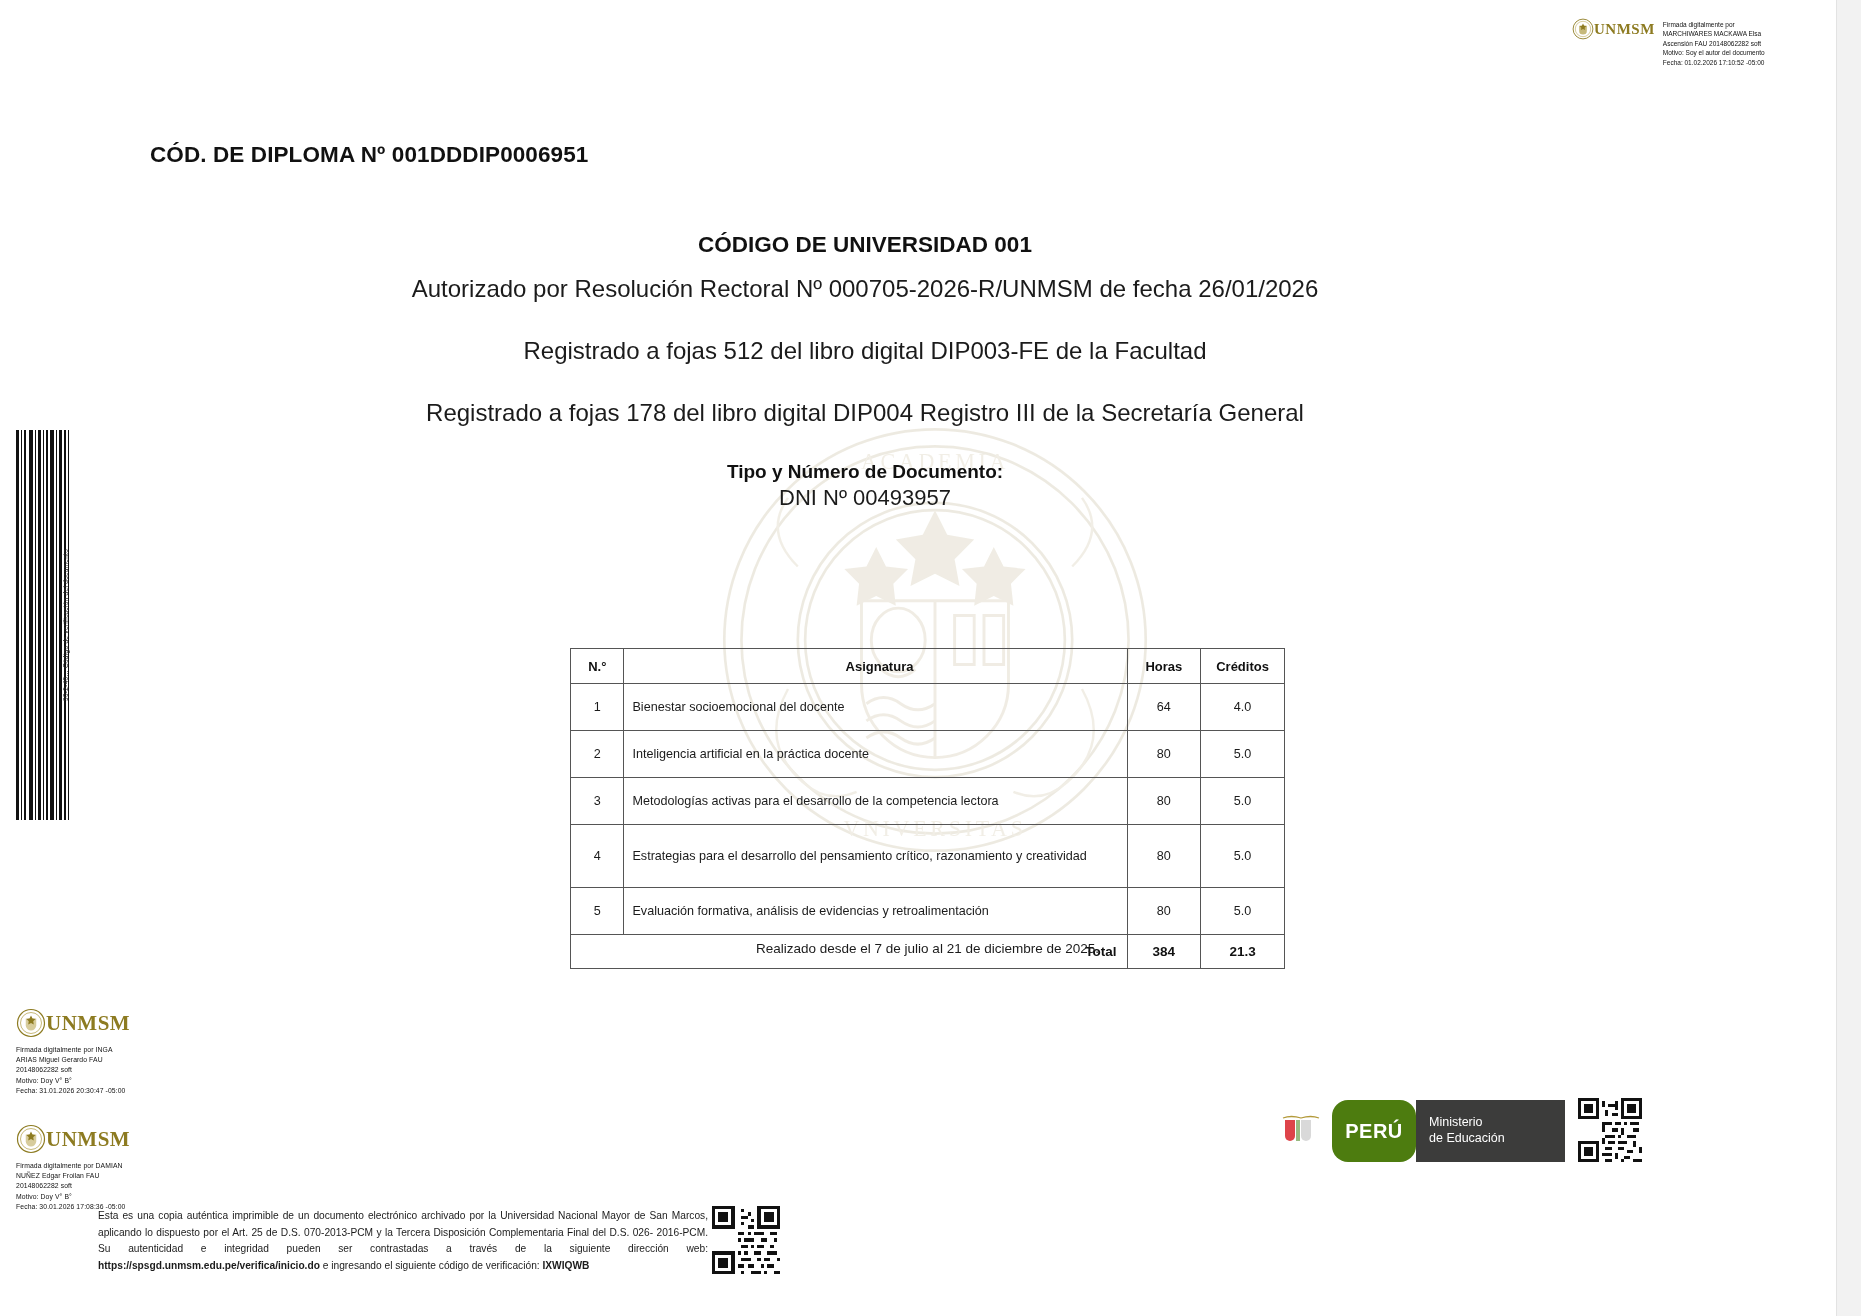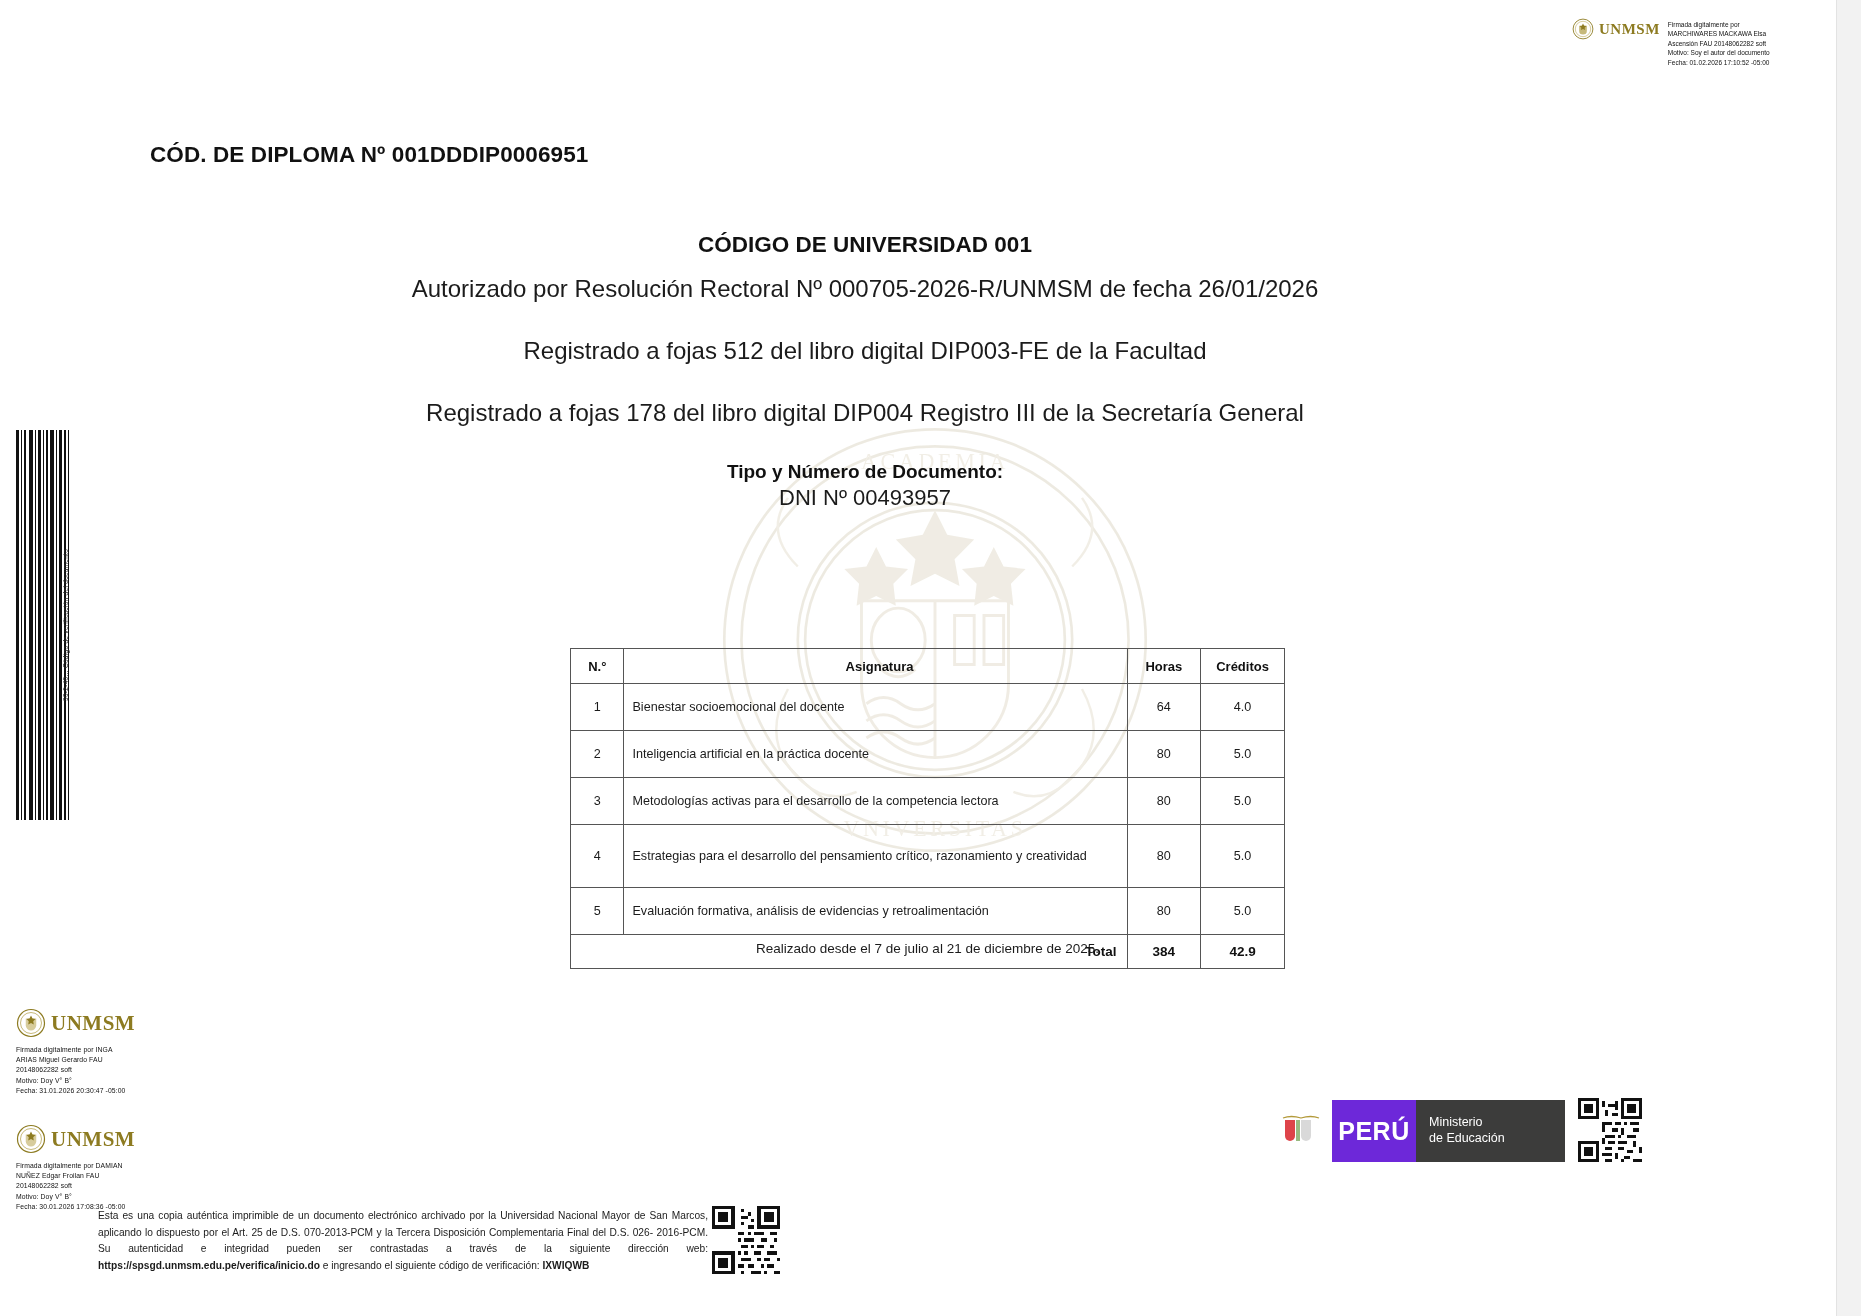--- a/index.html
+++ b/index.html
@@ -55,21 +55,20 @@
     width: 260px;
     height: 52px;
     display: flex;
     align-items: flex-start;
     gap: 8px;
     z-index: 4;
   }
   .unmsm-mark {
     display: flex;
     align-items: center;
-    gap: 5px;
   }
   .unmsm-mark .seal-ico { flex: 0 0 auto; }
   .unmsm-mark .unmsm-word {
     font-family: "Liberation Serif", serif;
     font-weight: bold;
     color: #8d7b21;
     letter-spacing: .5px;
   }
   #top-signature .unmsm-word { font-size: 15px; }
   #top-sig-text {
@@ -267,28 +266,29 @@
   }
   #ministry-bar .flag-cell {
     width: 62px;
     background: #ffffff;
     display: flex;
     align-items: center;
     justify-content: center;
   }
   #ministry-bar .peru-cell {
     width: 84px;
-    background: #6d28d9;
+    background: #4d7c0f;
     color: #ffffff;
     display: flex;
     align-items: center;
     justify-content: center;
     font-weight: bold;
-    font-size: 25px;
+    font-size: 20px;
     letter-spacing: .5px;
+    border-radius: 16px;
   }
   #ministry-bar .minedu-cell {
     flex: 1;
     background: #3c3c3b;
     color: #ffffff;
     display: flex;
     flex-direction: column;
     justify-content: center;
     padding-left: 13px;
     font-size: 12.5px;
@@ -445,21 +445,21 @@
           <td class="col-asig">Evaluación formativa, análisis de evidencias y retroalimentación</td>
           <td class="col-horas">80</td>
           <td class="col-cred">5.0</td>
         </tr>
       </tbody>
       <tfoot>
         <tr>
           <td class="total-blank"></td>
           <td class="total-label">Total</td>
           <td class="col-horas">384</td>
-          <td class="col-cred">42.9</td>
+          <td class="col-cred">21.3</td>
         </tr>
       </tfoot>
     </table>
   </div>
 
   <div id="realizado">Realizado desde el 7 de julio al 21 de diciembre de 2025.</div>
 
   <div class="sig-block" id="sig-1">
     <div class="unmsm-mark">
       <svg class="seal-ico" width="30" height="30" viewBox="0 0 40 40">

